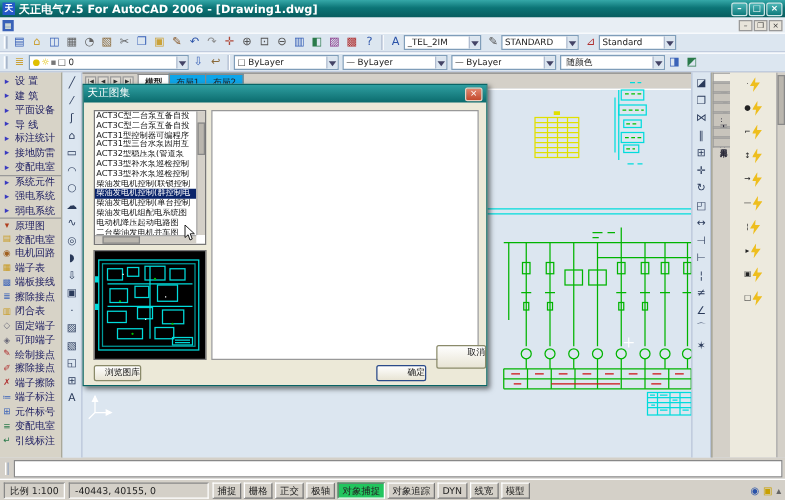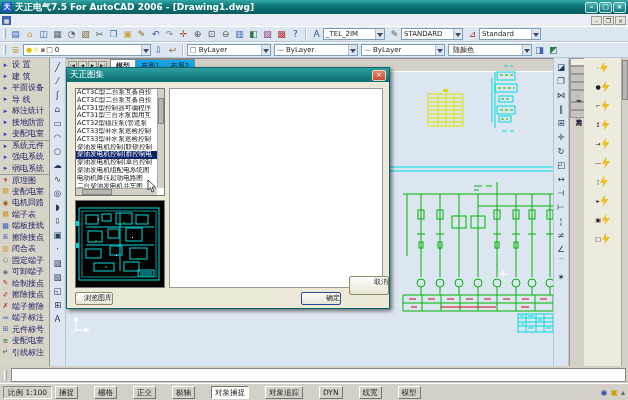--- a/index.html
+++ b/index.html
@@ -88,23 +88,23 @@
 .mtab{padding:0 5px;height:12px;line-height:12px;border:1px solid #888;border-bottom:none;background:#0ea5e9;margin-right:-1px;color:#222}
 .mtab.active{background:#fff;font-weight:bold}
 .tb3{height:14px;display:flex;align-items:center;background:#dce6f0;gap:2px;padding:0 3px;border-top:1px solid #fff}
 .tb3 .ico{width:12px;height:12px;font-size:8.5px}
 
 .cmdrow{height:17px;display:flex;align-items:center;background:#d4d0c8;padding:1px 2px;gap:2px}
 .cmdline{flex:1;height:14px;background:#fff;border:1px solid #888;font-size:8px;color:#111;padding-left:2px}
 .statusbar{height:17px;background:#d4d0c8;display:flex;align-items:center;font-size:7.5px;padding:0 3px;gap:3px;border-top:1px solid #fff;color:#222}
 .scell{border:1px solid;border-color:#888 #fff #fff #888;padding:0 4px;height:13px;line-height:12px;white-space:nowrap}
 .coords{min-width:112px}
-.toggles{display:flex;gap:16px}
+.toggles{display:flex;gap:2px}
 .toggle{border:1px solid;border-color:#fff #777 #777 #fff;background:#d4d0c8;padding:0 3px;height:13px;line-height:12px;white-space:nowrap}
-.toggle.pressed{border-color:#777 #fff #fff #777;background:#ffffff}
+.toggle.pressed{border-color:#777 #fff #fff #777;background:#22c55e}
 .tray{margin-left:auto;display:flex;gap:3px;align-items:center}
 .tray span{font-size:8px}
 </style>
 </head>
 <body>
 
 <div class="window">
 
   <div class="titlebar">
     <span class="app-icon">天</span>
@@ -689,20 +689,21 @@
     </div>
   </div>
 
   <div class="cmdrow">
     <span class="grip"></span>
     <div class="cmdline"></div>
   </div>
 
   <div class="statusbar">
     <span class="scell">比例 1:100</span>
+    <span class="scell coords">-40443, 40155, 0</span>
     <span class="toggles">
 
     <span class="toggle">捕捉</span>
         <span class="toggle">栅格</span>
         <span class="toggle">正交</span>
         <span class="toggle">极轴</span>
         <span class="toggle pressed">对象捕捉</span>
         <span class="toggle">对象追踪</span>
         <span class="toggle">DYN</span>
         <span class="toggle">线宽</span>

